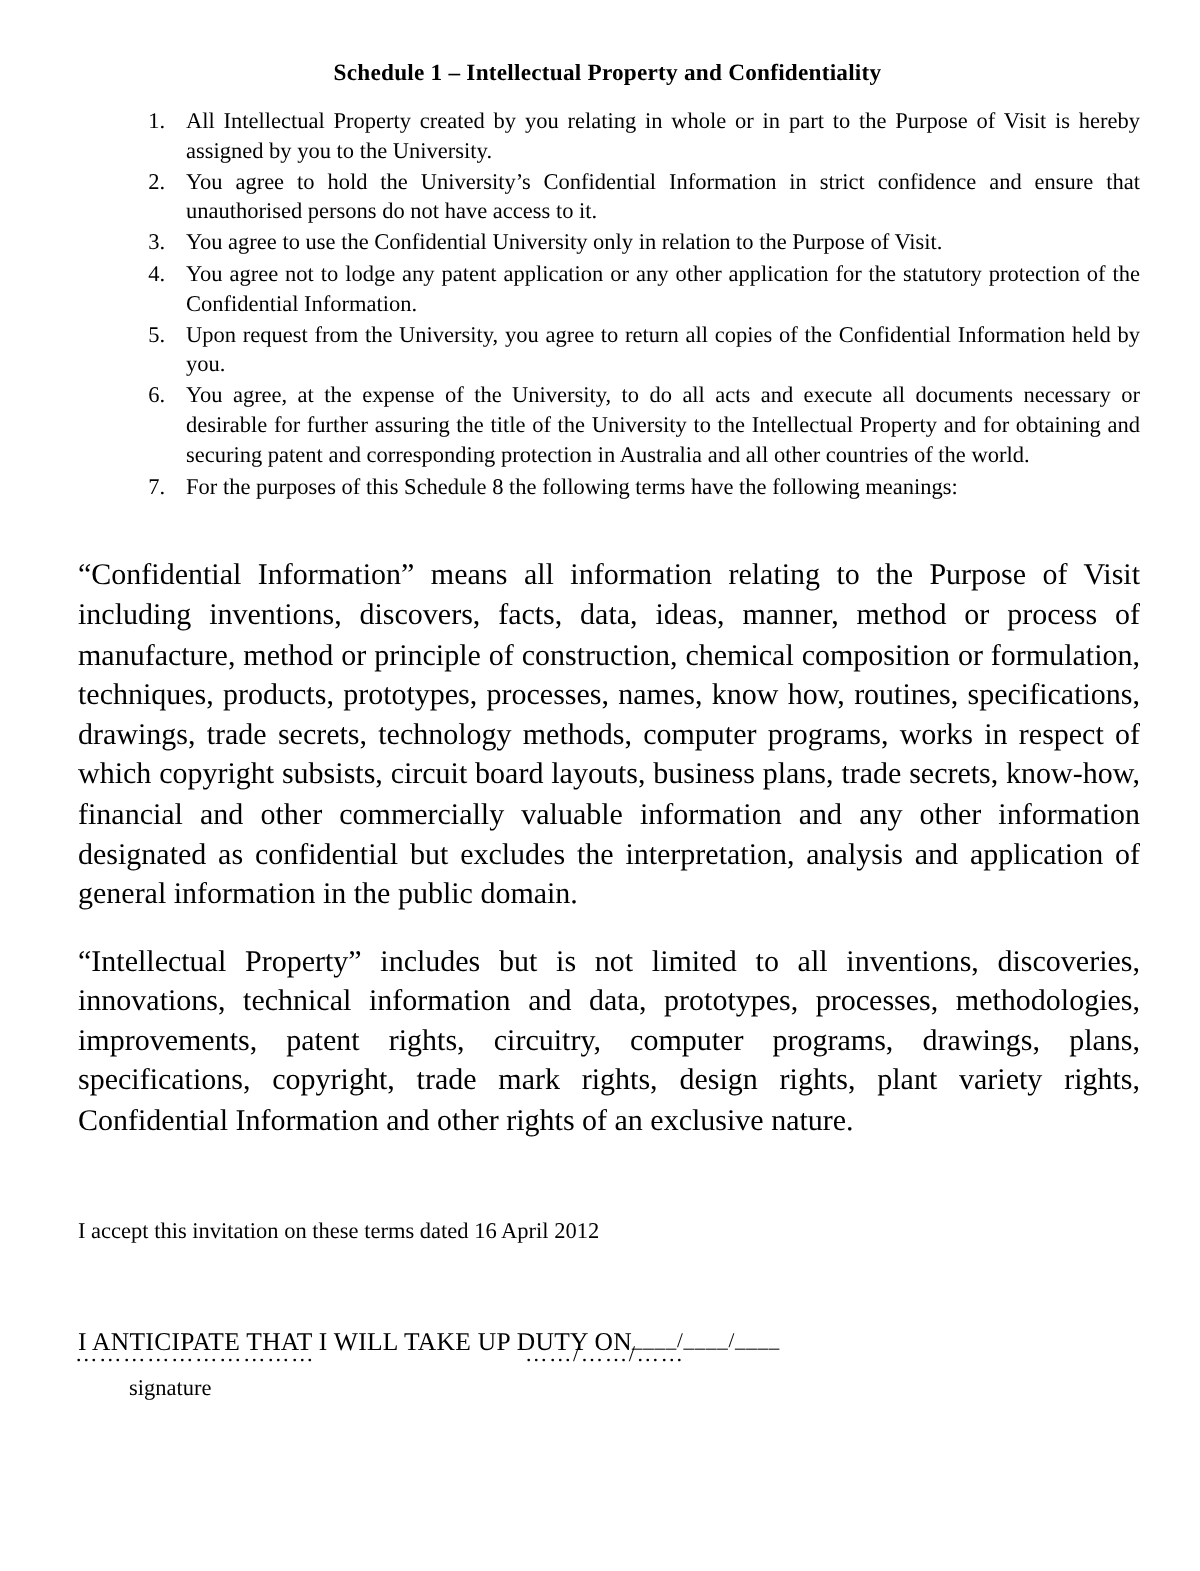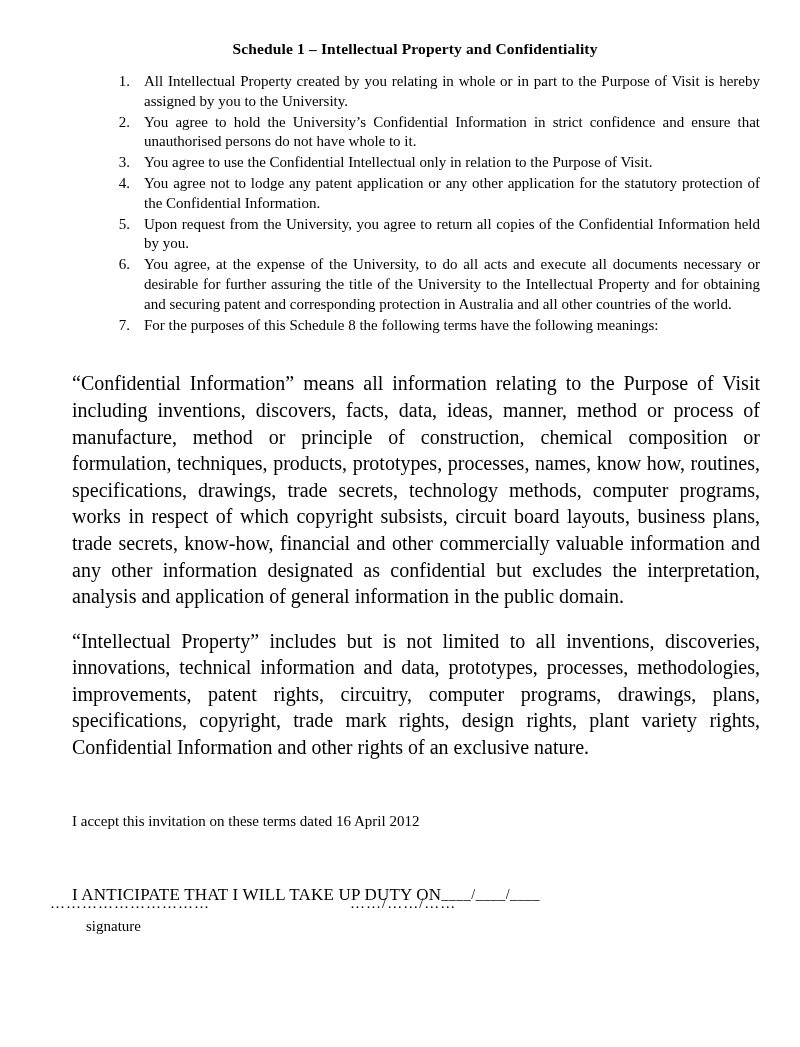--- a/index.html
+++ b/index.html
@@ -12,21 +12,21 @@
     height: 1047px;
     font-family: "Liberation Serif", serif;
     color: #000000;
     position: relative;
     overflow: hidden;
   }
   .page {
     width: 800px;
     height: 1025px;
     box-sizing: border-box;
-    padding: 34px 28px 0 72px;
+    padding: 34px 28px 0 52px;
     position: relative;
   }
   .doc-title {
     text-align: center;
     font-weight: bold;
     font-size: 15.5px;
     letter-spacing: 0.15px;
     margin: 6px 0 14px 0;
     padding-right: 14px;
   }
@@ -115,25 +115,25 @@
 
   <div class="doc-title">Schedule 1 – Intellectual Property and Confidentiality</div>
 
   <ol class="clauses">
     <li>
       <span class="num">1.</span>
       <span>All Intellectual Property created by you relating in whole or in part to the Purpose of Visit is hereby assigned by you to the University.</span>
     </li>
     <li>
       <span class="num">2.</span>
-      <span>You agree to hold the University’s Confidential Information in strict confidence and ensure that unauthorised persons do not have whole to it.</span>
+      <span>You agree to hold the University’s Confidential Information in strict confidence and ensure that unauthorised persons do not have access to it.</span>
     </li>
     <li>
       <span class="num">3.</span>
-      <span>You agree to use the Confidential Intellectual only in relation to the Purpose of Visit.</span>
+      <span>You agree to use the Confidential University only in relation to the Purpose of Visit.</span>
     </li>
     <li>
       <span class="num">4.</span>
       <span>You agree not to lodge any patent application or any other application for the statutory protection of the Confidential Information.</span>
     </li>
     <li>
       <span class="num">5.</span>
       <span>Upon request from the University, you agree to return all copies of the Confidential Information held by you.</span>
     </li>
     <li>

